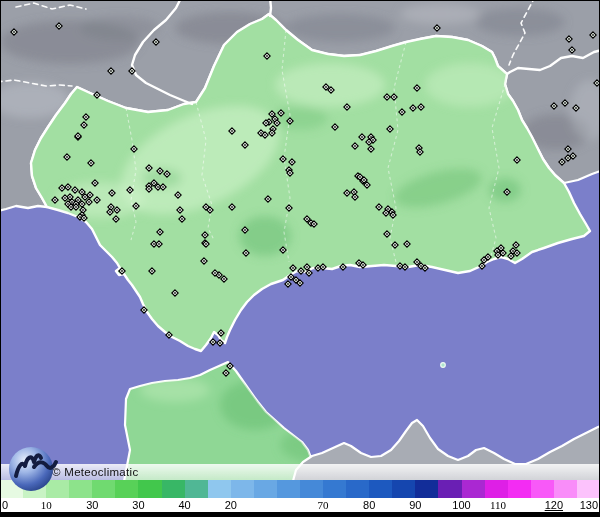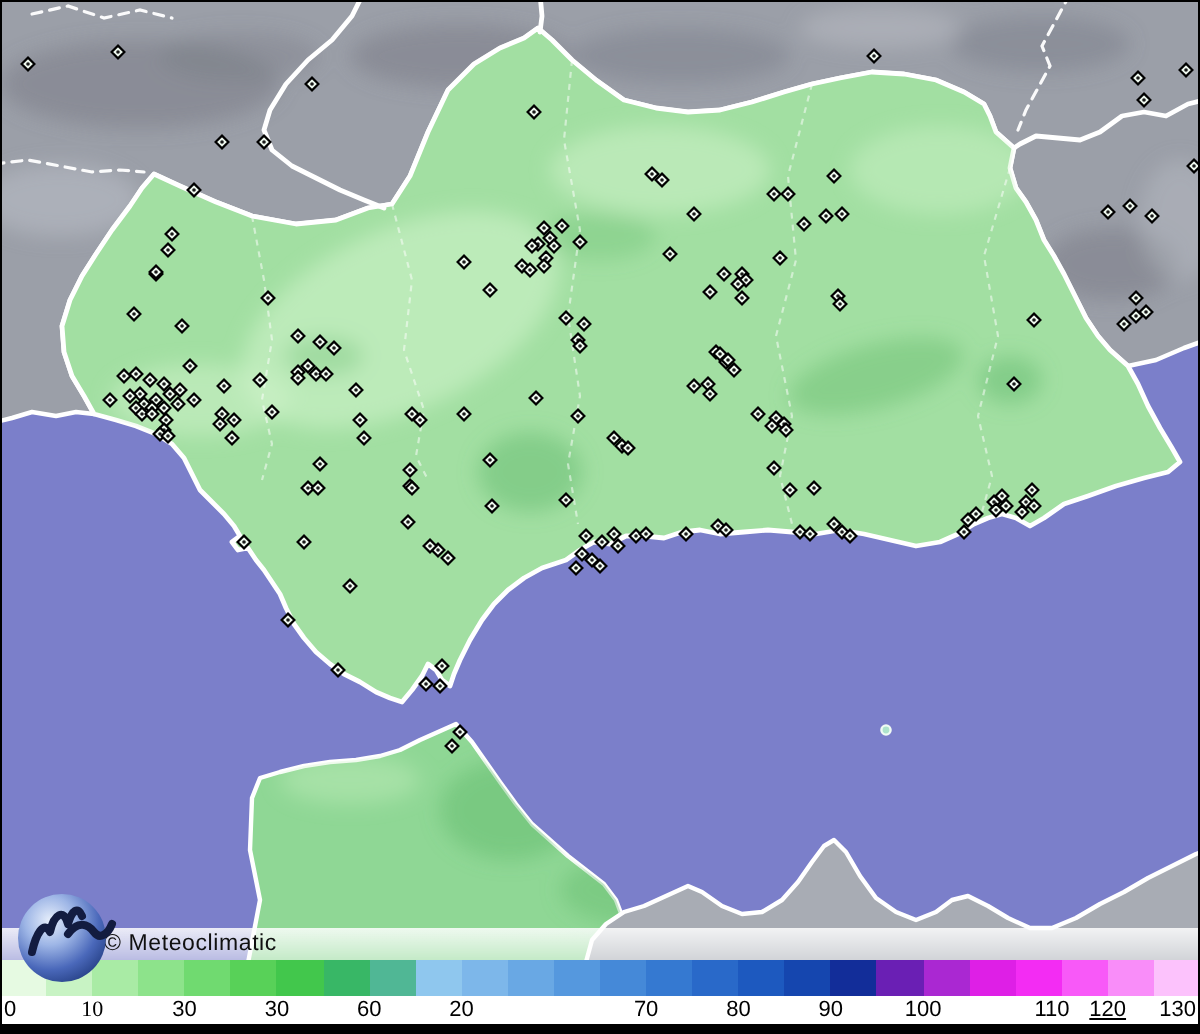--- a/index.html
+++ b/index.html
@@ -520,27 +520,27 @@
       <div class="seg" style="background: rgb(243, 44, 243);"></div>
       <div class="seg" style="background: rgb(248, 89, 248);"></div>
       <div class="seg" style="background: rgb(249, 141, 249);"></div>
       <div class="seg" style="background: rgb(252, 194, 252);"></div>
     </div>
   <div class="ticks" id="tick-row">
       <span class="tick" style="left: 2px;">0</span>
       <span class="tick" style="left: 46.1538px; transform: translateX(-50%); font-family: Liberation Serif, serif;">10</span>
       <span class="tick" style="left: 92.3077px; transform: translateX(-50%);">30</span>
       <span class="tick" style="left: 138.462px; transform: translateX(-50%);">30</span>
-      <span class="tick" style="left: 184.615px; transform: translateX(-50%);">60</span>
+      <span class="tick" style="left: 184.615px; transform: translateX(-50%);">40</span>
       <span class="tick" style="left: 230.769px; transform: translateX(-50%);">20</span>
       <span class="tick" style="left: 274px; transform: translateX(-50%); margin-top: 28px;">60</span>
-      <span class="tick" style="left: 323.077px; transform: translateX(-50%);">70</span>
+      <span class="tick" style="left: 323.077px; transform: translateX(-50%); font-family: Liberation Serif, serif;">70</span>
       <span class="tick" style="left: 369.231px; transform: translateX(-50%);">80</span>
       <span class="tick" style="left: 415.385px; transform: translateX(-50%);">90</span>
       <span class="tick" style="left: 461.538px; transform: translateX(-50%);">100</span>
-      <span class="tick" style="left: 526px; transform: translateX(-50%);">110</span>
+      <span class="tick" style="left: 498px; transform: translateX(-50%); font-family: Liberation Serif, serif;">110</span>
       <span class="tick" style="left: 553.846px; transform: translateX(-50%); text-decoration: underline;">120</span>
       <span class="tick" style="right: 2px; text-align: center;">130</span>
     </div>
   <div class="bstrip"></div>
 
   <div class="frame"></div>
 </div>
 
 </body></html>

